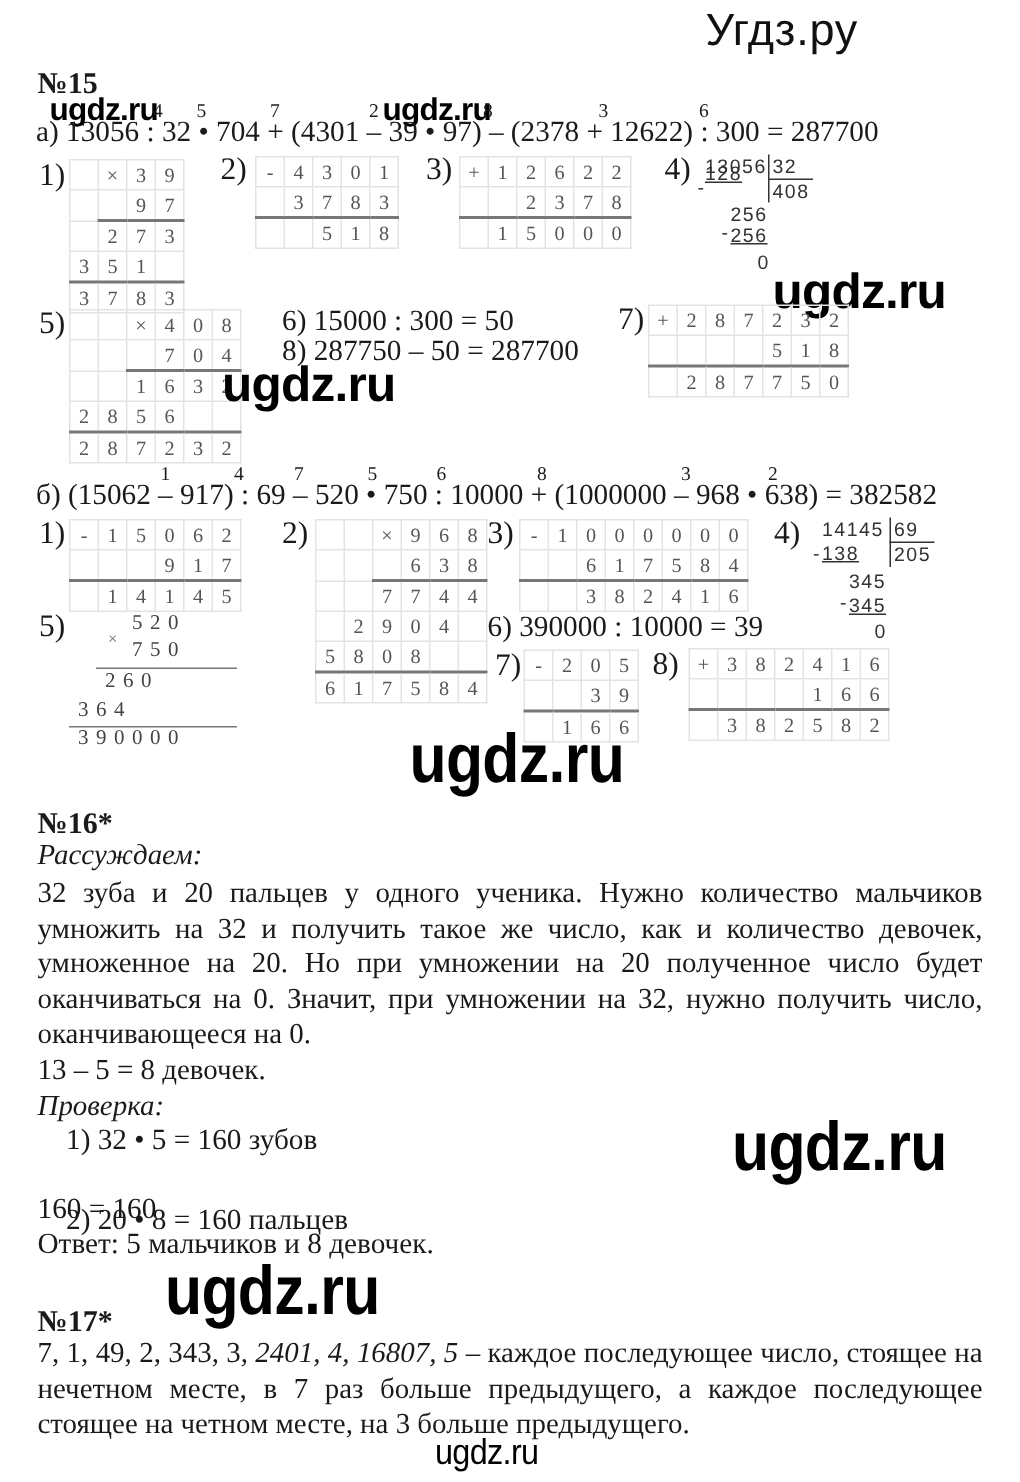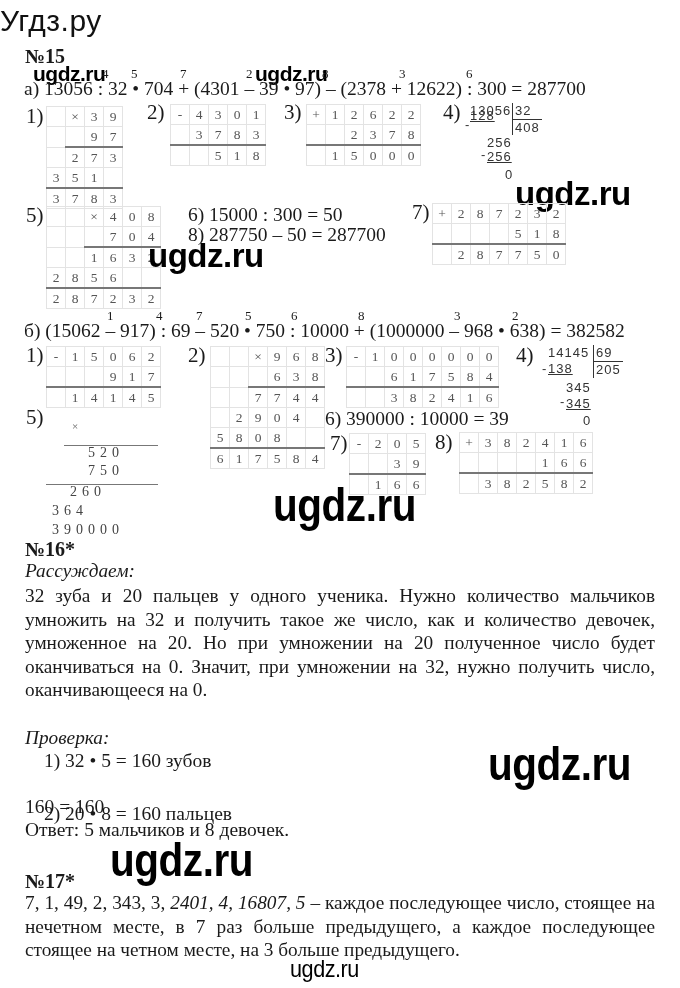--- a/index.html
+++ b/index.html
@@ -1,33 +1,33 @@
 <!DOCTYPE html>
 <html><head>
 <meta charset="utf-8">
 <style>
   html, body { margin:0; padding:0; background:#ffffff; }
   body { width:680px; height:988px; position:relative; overflow:hidden;
          font-family:"Liberation Serif", serif; color:#1a1a1a; }
   .abs { position:absolute; }
-  .site-title { top:4px; left:0; width:572px; text-align:left;
+  .site-title { top:4px; left:0; width:572px; text-align:right;
     font-family:"Liberation Sans", sans-serif; font-size:30px; color:#111; letter-spacing:0.5px; }
   .wm { font-family:"Liberation Sans", sans-serif; font-weight:bold; color:#000; letter-spacing:-0.5px; }
   .wm-sm { font-size:21px; }
   .wm-lg { font-size:46px; transform:scaleX(0.88); transform-origin:left top; }
   .wm-foot { font-size:24px; font-weight:normal; transform:scaleX(0.9); transform-origin:left top;}
   .task-no { font-weight:bold; font-size:20px; }
   .line { font-size:19.5px; white-space:nowrap;text-align:right; }
   .sup { font-size:13px; }
   .lbl { font-size:21px; }
   table.grid { border-collapse:collapse; position:absolute; }
   table.grid td { width:18px; height:19px; border:1px solid #e3e3e3; text-align:center;
     font-family:"Liberation Serif", serif; font-size:13.5px; color:#555; padding:0; }
   table.grid tr.rule td { border-top:2px solid #777; }
-  .ruled-plain { position:absolute; font-size:14px; color:#444; letter-spacing:5px; font-family:"Liberation Serif", serif;margin-top:37px;}
+  .ruled-plain { position:absolute; font-size:14px; color:#444; letter-spacing:5px; font-family:"Liberation Serif", serif;}
   .division { position:absolute; font-family:"Liberation Sans", sans-serif; font-size:13px; color:#333; letter-spacing:1px; }
   .para { position:absolute; left:25px; width:630px; font-size:19.3px; line-height:23.5px; text-align:justify; }
   .para .it { font-style:italic; }
   .just:after { content:""; display:inline-block; width:100%; }
 </style>
 </head>
 <body>
 
 <div class="abs site-title">Угдз.ру</div>
 
@@ -457,20 +457,21 @@
 <div class="abs wm wm-lg" style="top:478px;left:273px;">ugdz.ru</div>
 
 <div class="abs task-no" style="top:538px;left:25px;">№16*</div>
 <div class="abs" style="top:560px;left:25px;font-size:19.3px;font-style:italic;"><span>Рассуждаем</span>:</div>
 <div class="para" style="top:584px;">
   <div class="just" style="height:23.5px;overflow:hidden;">32 зуба и 20 пальцев у одного ученика. Нужно количество мальчиков</div>
   <div class="just" style="height:23.5px;overflow:hidden;">умножить на 32 и получить такое же число, как и количество девочек,</div>
   <div class="just" style="height:23.5px;overflow:hidden;">умноженное на 20. Но при умножении на 20 полученное число будет</div>
   <div class="just" style="height:23.5px;overflow:hidden;">оканчиваться на 0. Значит, при умножении на 32, нужно получить число,</div>
   <div>оканчивающееся на 0.</div>
+  <div>13 – 5 = 8 девочек.</div>
 </div>
 <div class="abs" style="top:727px;left:25px;font-size:19.3px;font-style:italic;"><span>Проверка</span>:</div>
 <div class="abs line" style="top:750px;left:44px;">1) 32 • 5 = 160 зубов</div>
 <div class="abs line" style="top:773px;left:44px;margin-top:30px;">2) 20 • 8 = 160 пальцев</div>
 <div class="abs line" style="top:796px;left:25px;">160 = 160</div>
 <div class="abs line" style="top:819px;left:25px;">Ответ: 5 мальчиков и 8 девочек.</div>
 
 <div class="abs wm wm-lg" style="top:737px;left:488px;">ugdz.ru</div>
 
 <div class="abs task-no" style="top:870px;left:25px;">№17*</div>

